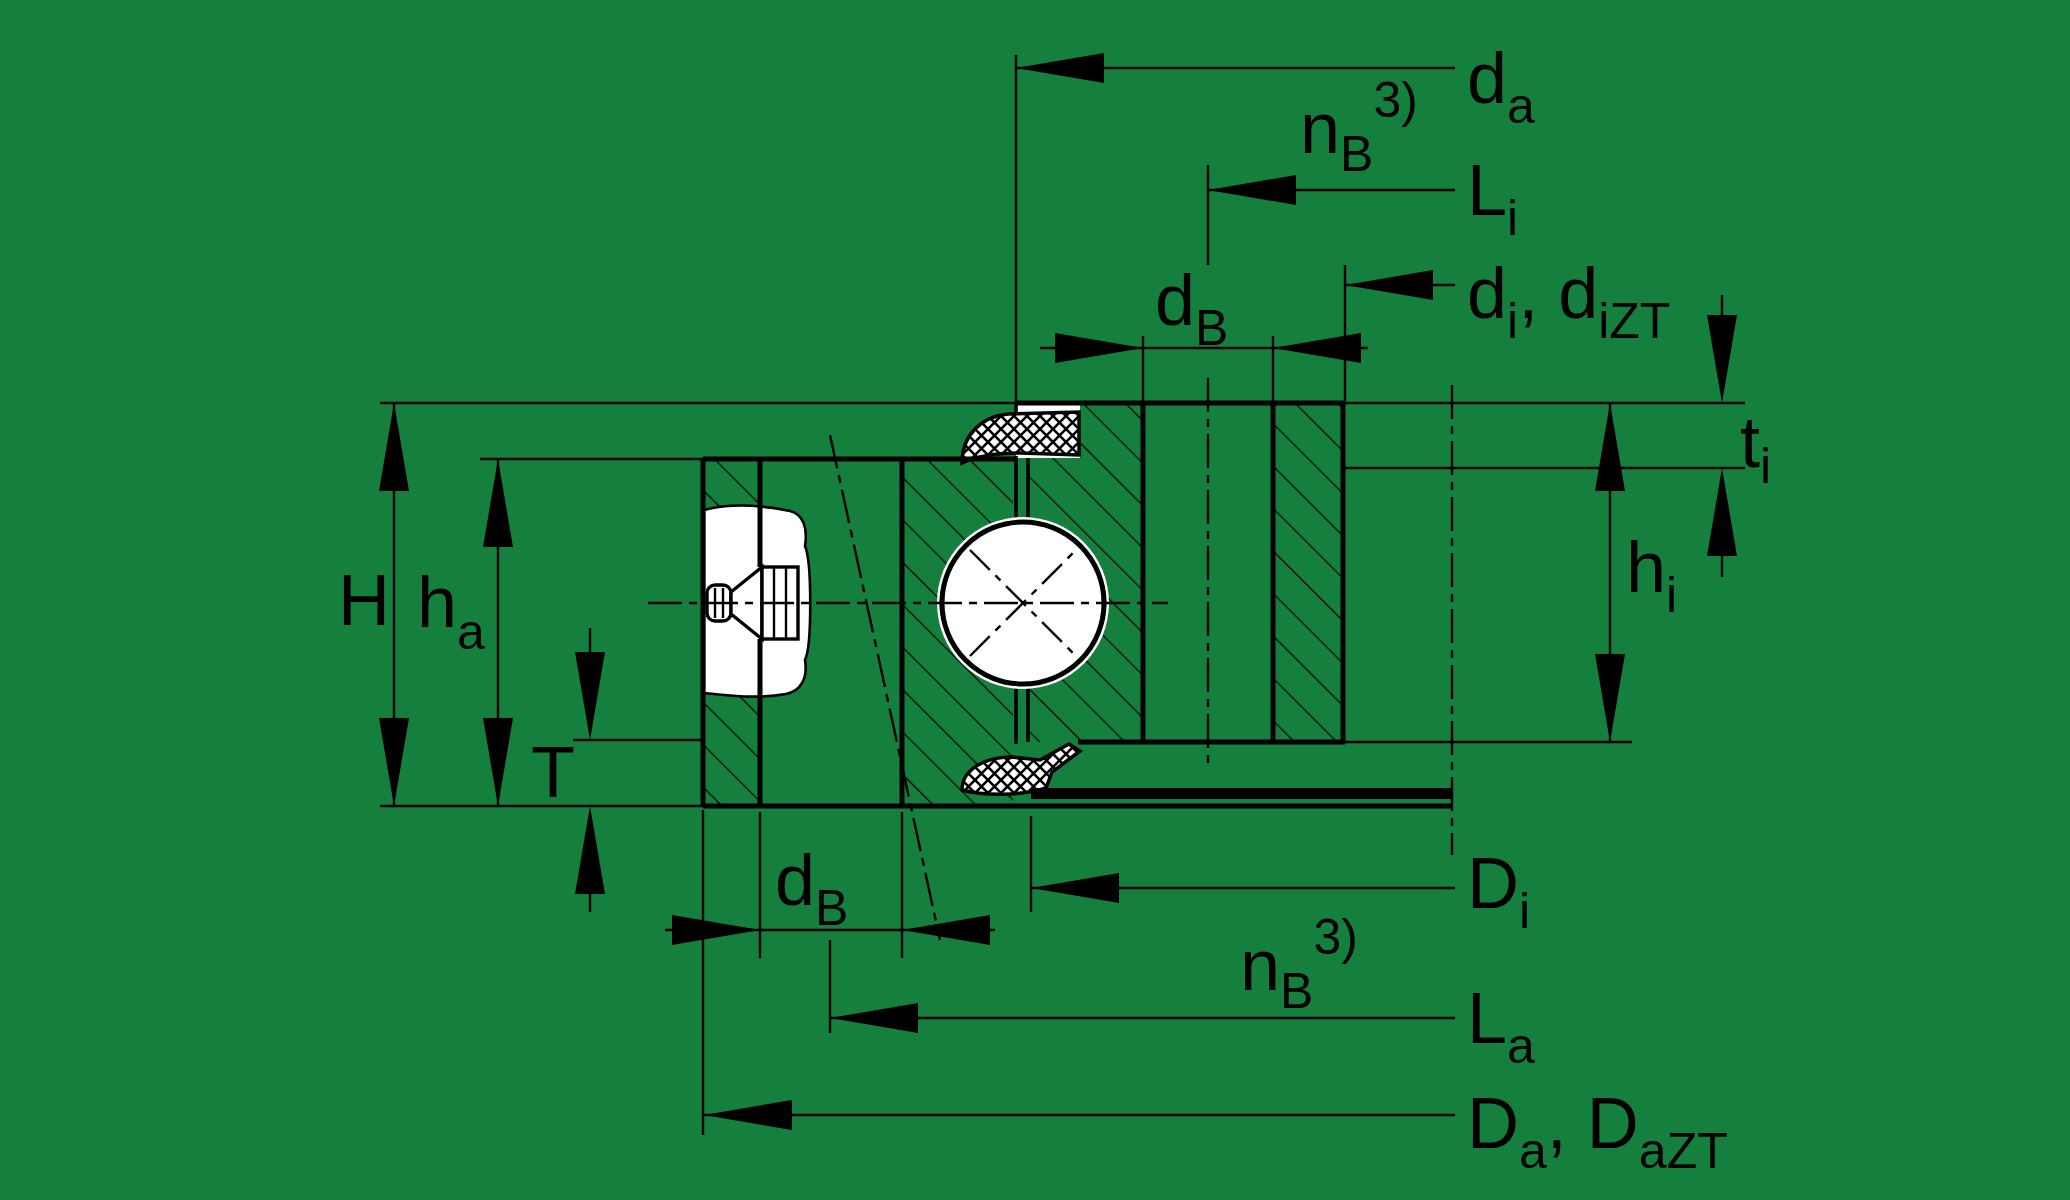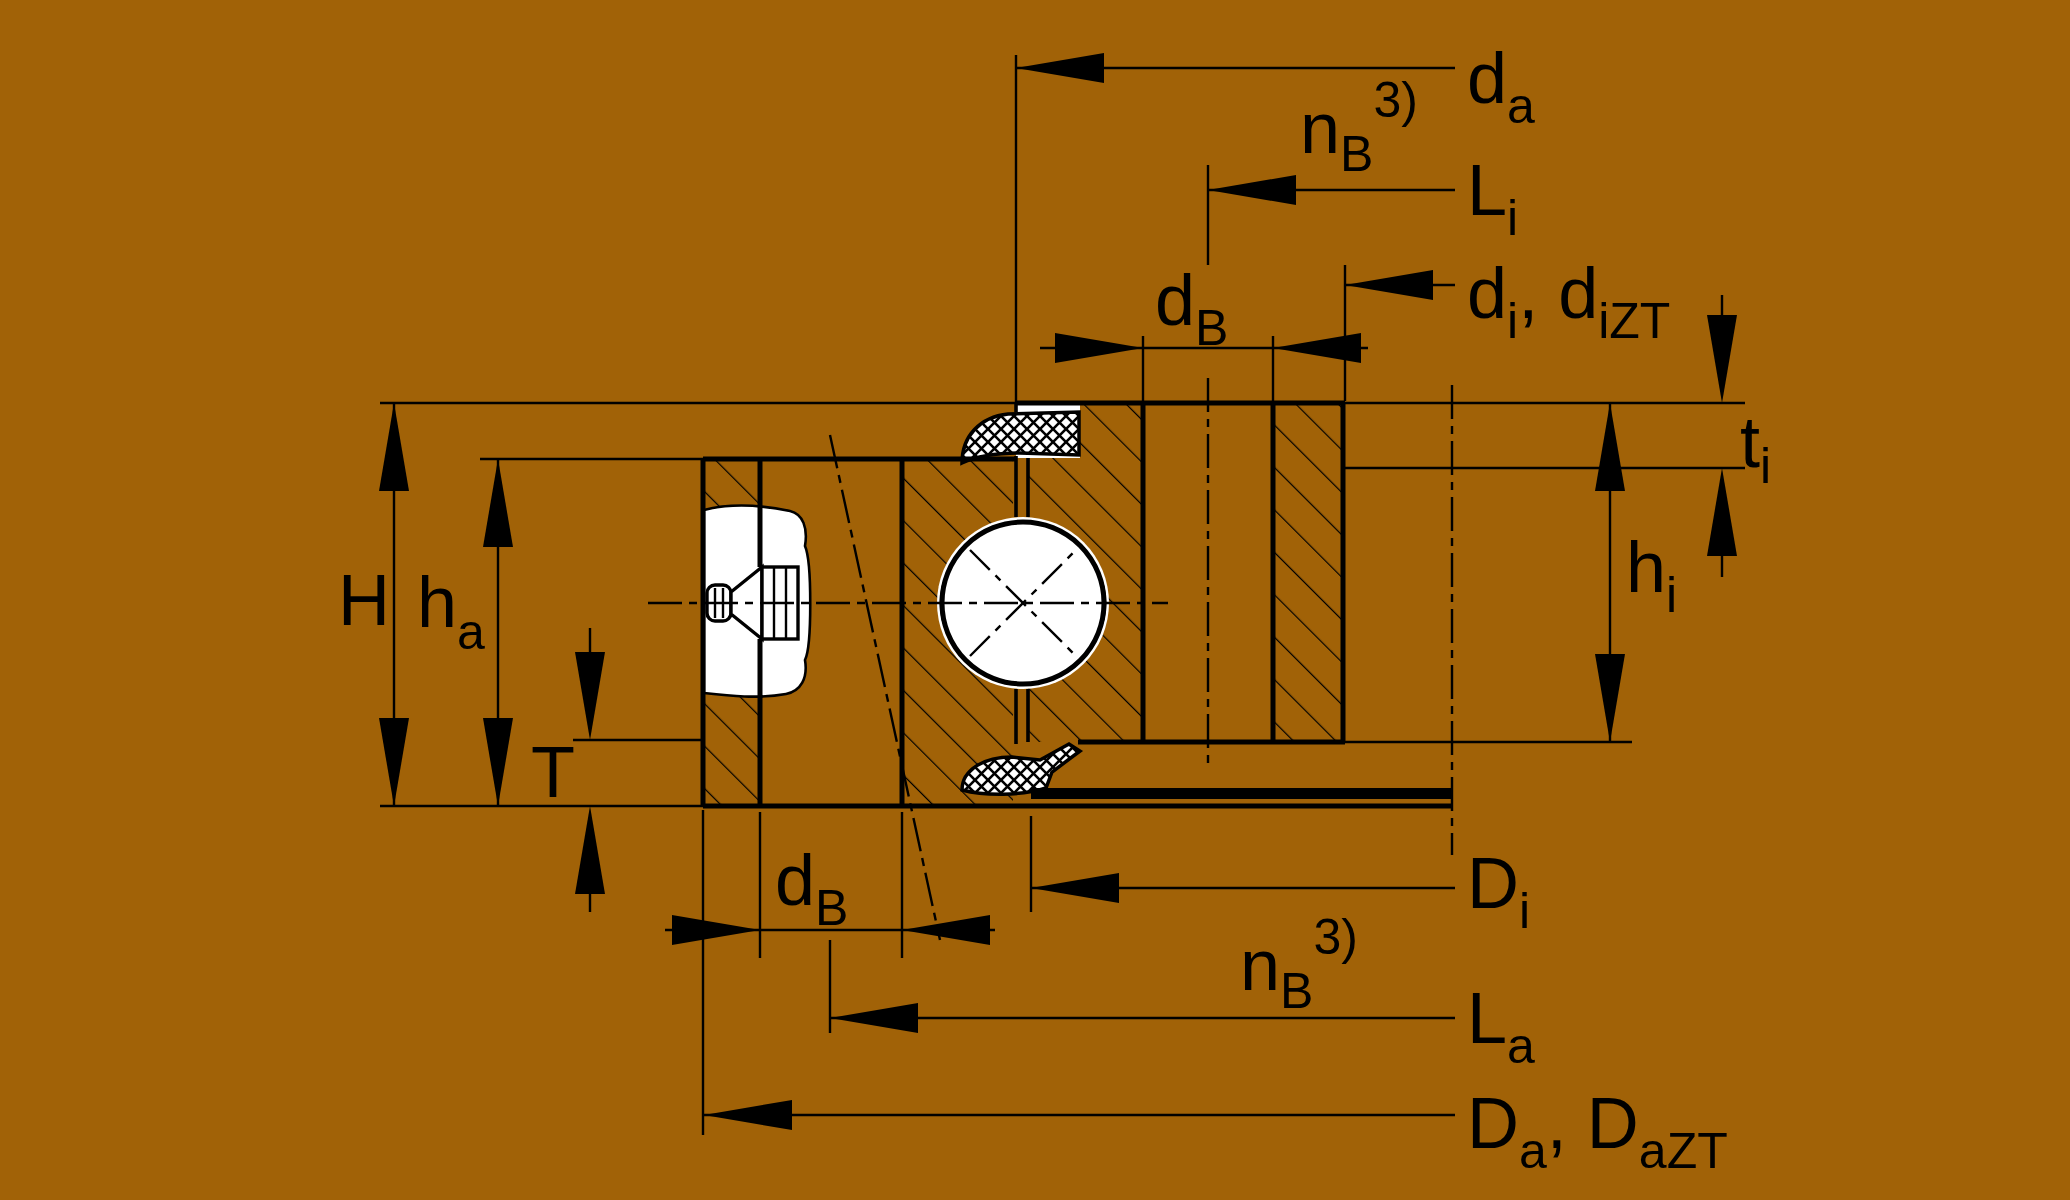--- a/index.html
+++ b/index.html
@@ -1,16 +1,16 @@
 <!DOCTYPE html>
 <html><head>
 <meta charset="utf-8">
 <style>
   html,body{margin:0;padding:0;background:#ffffff;}
-  .stage{width:2070px;height:1200px;position:relative;background:#a16207;overflow:hidden;}
+  .stage{width:2070px;height:1200px;position:relative;background:#15803d;overflow:hidden;}
   svg{display:block;}
   .lbl{font-family:"Liberation Sans",sans-serif;font-size:72px;fill:#000;}
   .sub{font-size:50px;}
   .sup{font-size:50px;}
   .thin{stroke:#000;stroke-width:2.4;fill:none;}
   .thick{stroke:#000;stroke-width:5;fill:none;}
   .mid{stroke:#000;stroke-width:3.6;fill:none;}
   .cl{stroke:#000;stroke-width:2.4;fill:none;stroke-dasharray:34 7 8 7;}
   .arrow{fill:#000;stroke:none;}
 </style>

